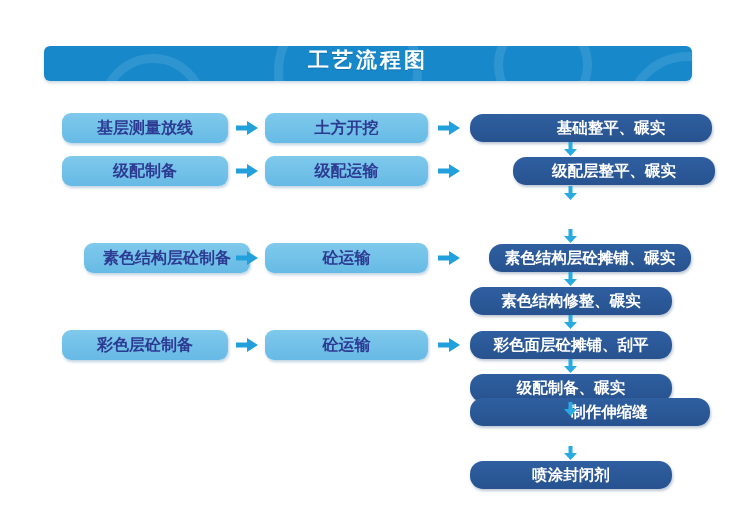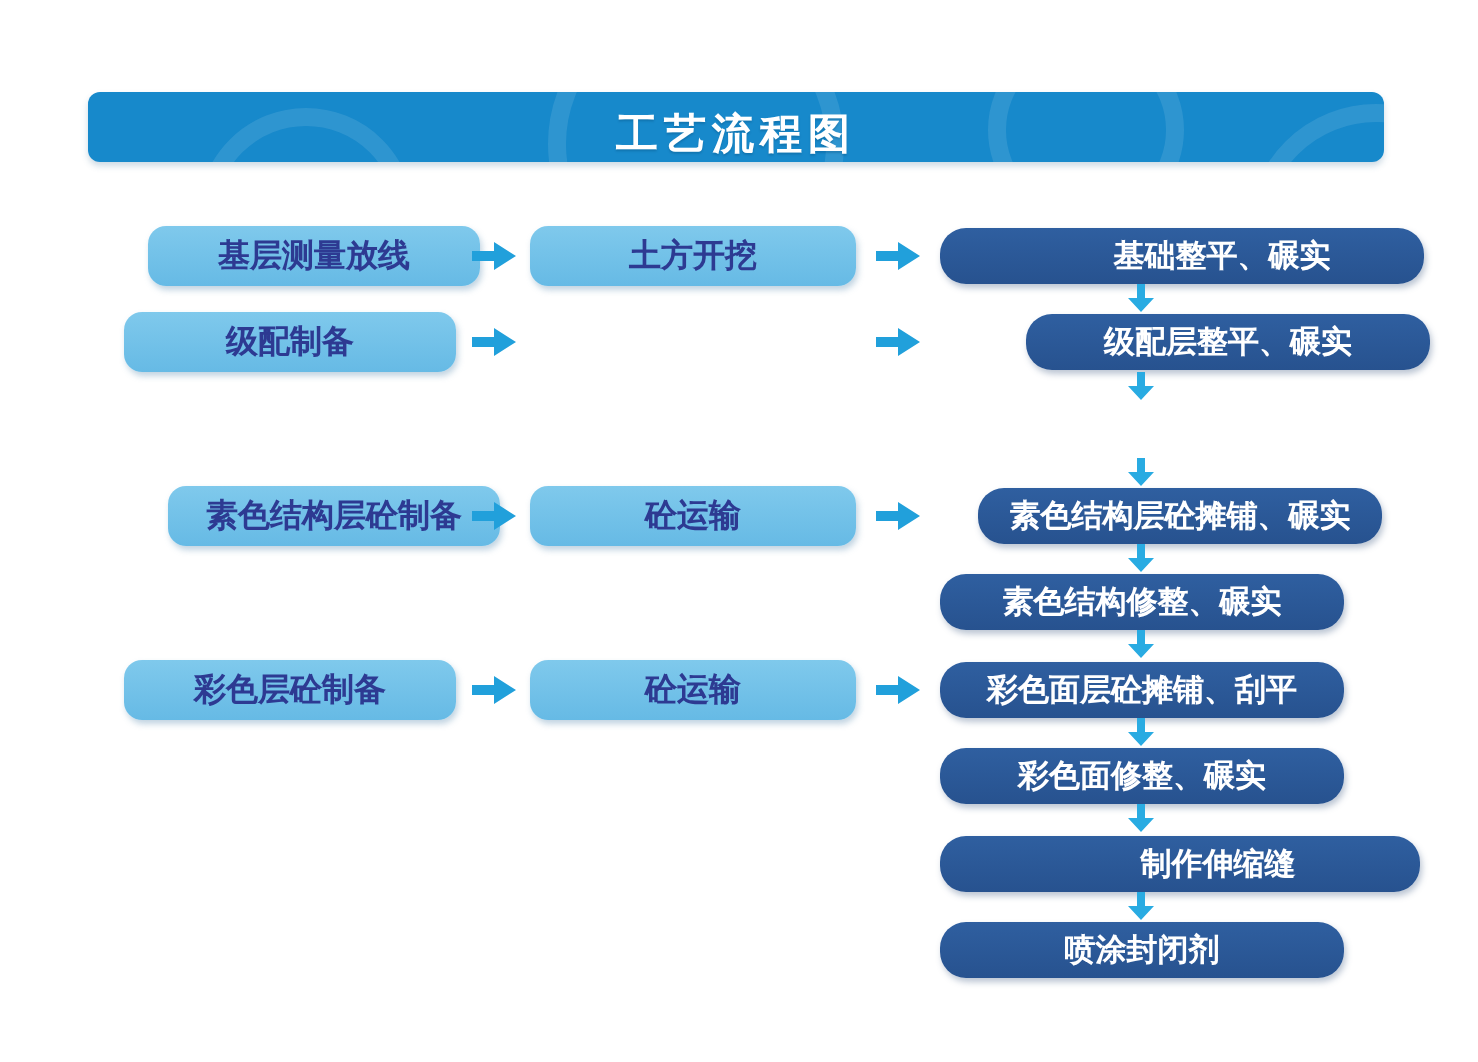--- a/index.html
+++ b/index.html
@@ -9,21 +9,21 @@
     background:#ffffff;
     font-family:"DejaVu Sans","Liberation Sans",sans-serif;
     overflow:hidden;
   }
   .banner{
     position:absolute;left:44px;top:46px;width:648px;height:35px;
     background:#1789CB;
     border-radius:6px;
     overflow:hidden;
     box-shadow:0 2px 3px rgba(60,110,150,0.25);
-    display:flex;align-items:flex-end;justify-content:center;
+    display:flex;align-items:flex-start;justify-content:center;
   }
   .banner .ring{
     position:absolute;border-radius:50%;
     border:9px solid rgba(255,255,255,0.10);
   }
   .ring.r1{width:90px;height:90px;left:55px;top:8px;}
   .ring.r2{width:130px;height:130px;left:230px;top:-48px;}
   .ring.r3{width:80px;height:80px;left:450px;top:-30px;}
   .ring.r4{width:110px;height:110px;left:580px;top:6px;}
   .banner-title{
@@ -59,36 +59,37 @@
 <div class="canvas">
 
   <div class="banner">
     <div class="ring r1"></div>
     <div class="ring r2"></div>
     <div class="ring r3"></div>
     <div class="ring r4"></div>
     <div class="banner-title">工艺流程图</div>
   </div>
 
-  <div class="lbox" style="left:62px;top:113px;width:166px;margin-left:12px;">基层测量放线</div>
+  <div class="lbox" style="left:62px;top:113px;width:166px;">基层测量放线</div>
   <div class="lbox" style="left:62px;top:156px;width:166px;">级配制备</div>
   <div class="lbox" style="left:62px;top:243px;width:166px;margin-left:22px;">素色结构层砼制备</div>
   <div class="lbox" style="left:62px;top:330px;width:166px;">彩色层砼制备</div>
 
   <div class="lbox" style="left:265px;top:113px;width:163px;">土方开挖</div>
+  <div class="lbox" style="left:265px;top:156px;width:163px;">级配运输</div>
   <div class="lbox" style="left:265px;top:243px;width:163px;">砼运输</div>
   <div class="lbox" style="left:265px;top:330px;width:163px;">砼运输</div>
 
   <div class="dbox" style="top:114px;padding-left:40px;">基础整平、碾实</div>
   <div class="dbox" style="top:157px;margin-left:43px;">级配层整平、碾实</div>
   <div class="dbox" style="top:244px;margin-left:19px;">素色结构层砼摊铺、碾实</div>
   <div class="dbox" style="top:287px;">素色结构修整、碾实</div>
   <div class="dbox" style="top:331px;">彩色面层砼摊铺、刮平</div>
-  <div class="dbox" style="top:374px;">彩色面修整、碾实</div>
-  <div class="dbox" style="top:418px;padding-left:38px;">制作伸缩缝</div>
+  <div class="dbox" style="top:374px;">级配制备、碾实</div>
+  <div class="dbox" style="top:398px;padding-left:38px;">制作伸缩缝</div>
   <div class="dbox" style="top:461px;">喷涂封闭剂</div>
 
   <div class="arrow" style="left:236px;top:121px;">
       <svg width="22" height="14" viewBox="0 0 22 14">
         <path d="M0 4.5 H11 V0 L22 7 L11 14 V9.5 H0 Z" fill="#21A0DB"></path>
       </svg>
     </div>
   <div class="arrow" style="left:236px;top:164px;">
       <svg width="22" height="14" viewBox="0 0 22 14">
         <path d="M0 4.5 H11 V0 L22 7 L11 14 V9.5 H0 Z" fill="#21A0DB"></path>

